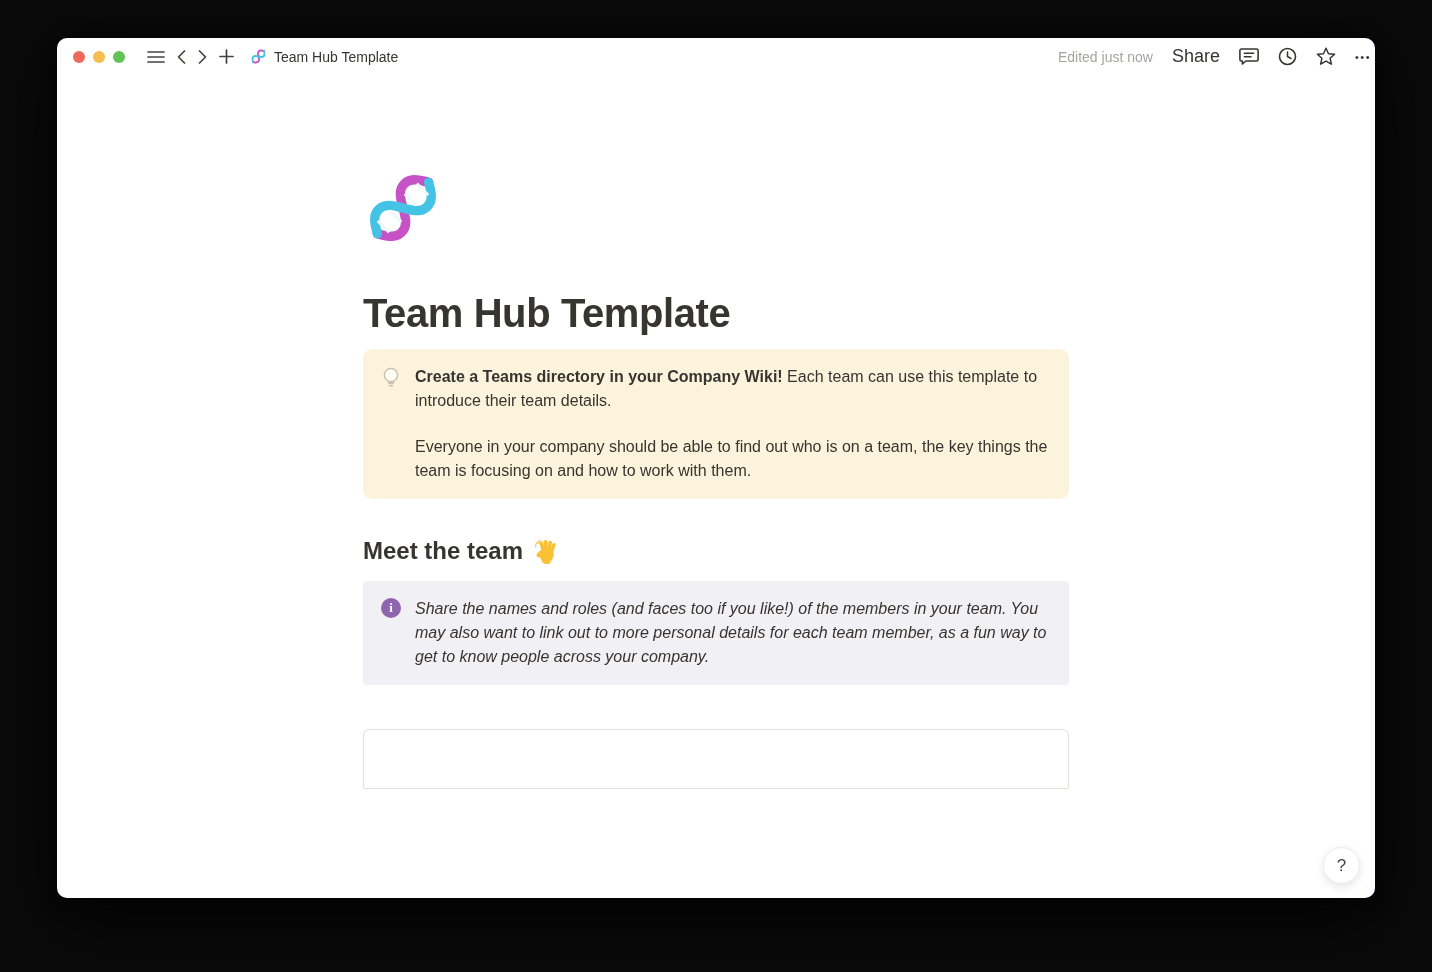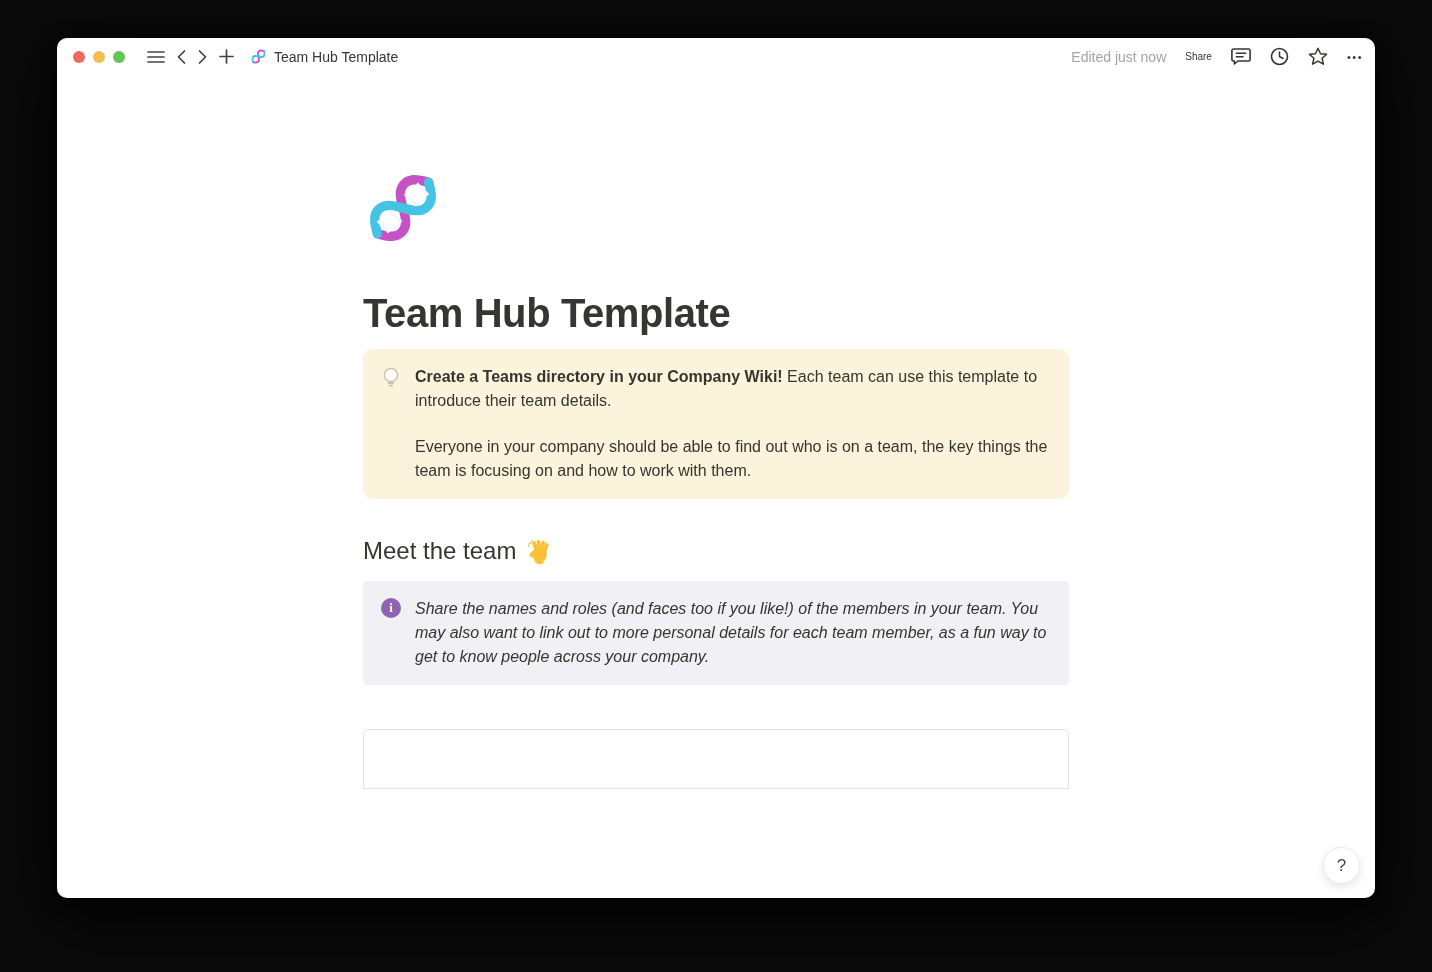--- a/index.html
+++ b/index.html
@@ -26,25 +26,25 @@
   .light.green{background:#61c454;}
   .tb-btn{
     display:flex;align-items:center;justify-content:center;
     background:none;border:none;padding:0;margin:0 6px;color:#44433f;
   }
   .tb-title{
     display:flex;align-items:center;gap:7px;margin-left:10px;
     font-size:14px;color:#37352f;
   }
   .tb-right{
-    position:absolute;right:12px;top:0;height:37px;
+    position:absolute;right:4px;top:0;height:37px;
     display:flex;align-items:center;gap:19px;
   }
   .edited{font-size:14px;color:#a5a4a1;}
-  .share{font-size:10px;color:#37352f;background:none;border:none;padding:0;font-family:inherit;}
+  .share{font-size:18px;color:#37352f;background:none;border:none;padding:0;font-family:inherit;}
   .icon-btn{background:none;border:none;padding:0;display:flex;align-items:center;color:#37352f;}
   .more-dots{font-size:11px;letter-spacing:1.5px;color:#37352f;}
   
   .content{height:823px;overflow:hidden;position:relative;background:#fff;}
   .page-col{width:706px;margin:0 auto;}
   .page-icon{margin-top:93px;width:80px;height:80px;display:block;cursor:pointer;}
   .page-title{
     margin:41px 0 0 0;font-size:40px;line-height:48px;font-weight:700;
     color:#37352f;letter-spacing:-0.4px;
   }
@@ -59,21 +59,21 @@
   .callout-tip{background:#fbf3db;margin-top:12px;border-radius:9px;}
   .callout-info{background:#f1f0f4;margin-top:14px;}
   .callout-info .body{font-style:italic;}
   .info-badge{
     width:20px;height:20px;border-radius:50%;background:#9065b0;color:#fff;
     display:flex;align-items:center;justify-content:center;
     font-size:13px;font-weight:700;font-family:"Liberation Serif","DejaVu Serif",serif;
     font-style:normal;
   }
   .section-heading{
-    margin:36px 0 0 0;font-size:24px;line-height:32px;font-weight:400;color:#37352f;
+    margin:36px 0 0 0;font-size:24px;line-height:32px;font-weight:700;color:#37352f;
     display:flex;align-items:center;gap:9px;
   }
   .partial-block{
     margin-top:44px;height:40px;background:#fff;
     border:1px solid #e3e2df;border-radius:6px 6px 0 0;
     padding:9px 14px;display:flex;align-items:center;gap:14px;
   }
   
   .help-btn{
     position:absolute;right:15px;bottom:14px;width:37px;height:37px;border-radius:50%;

